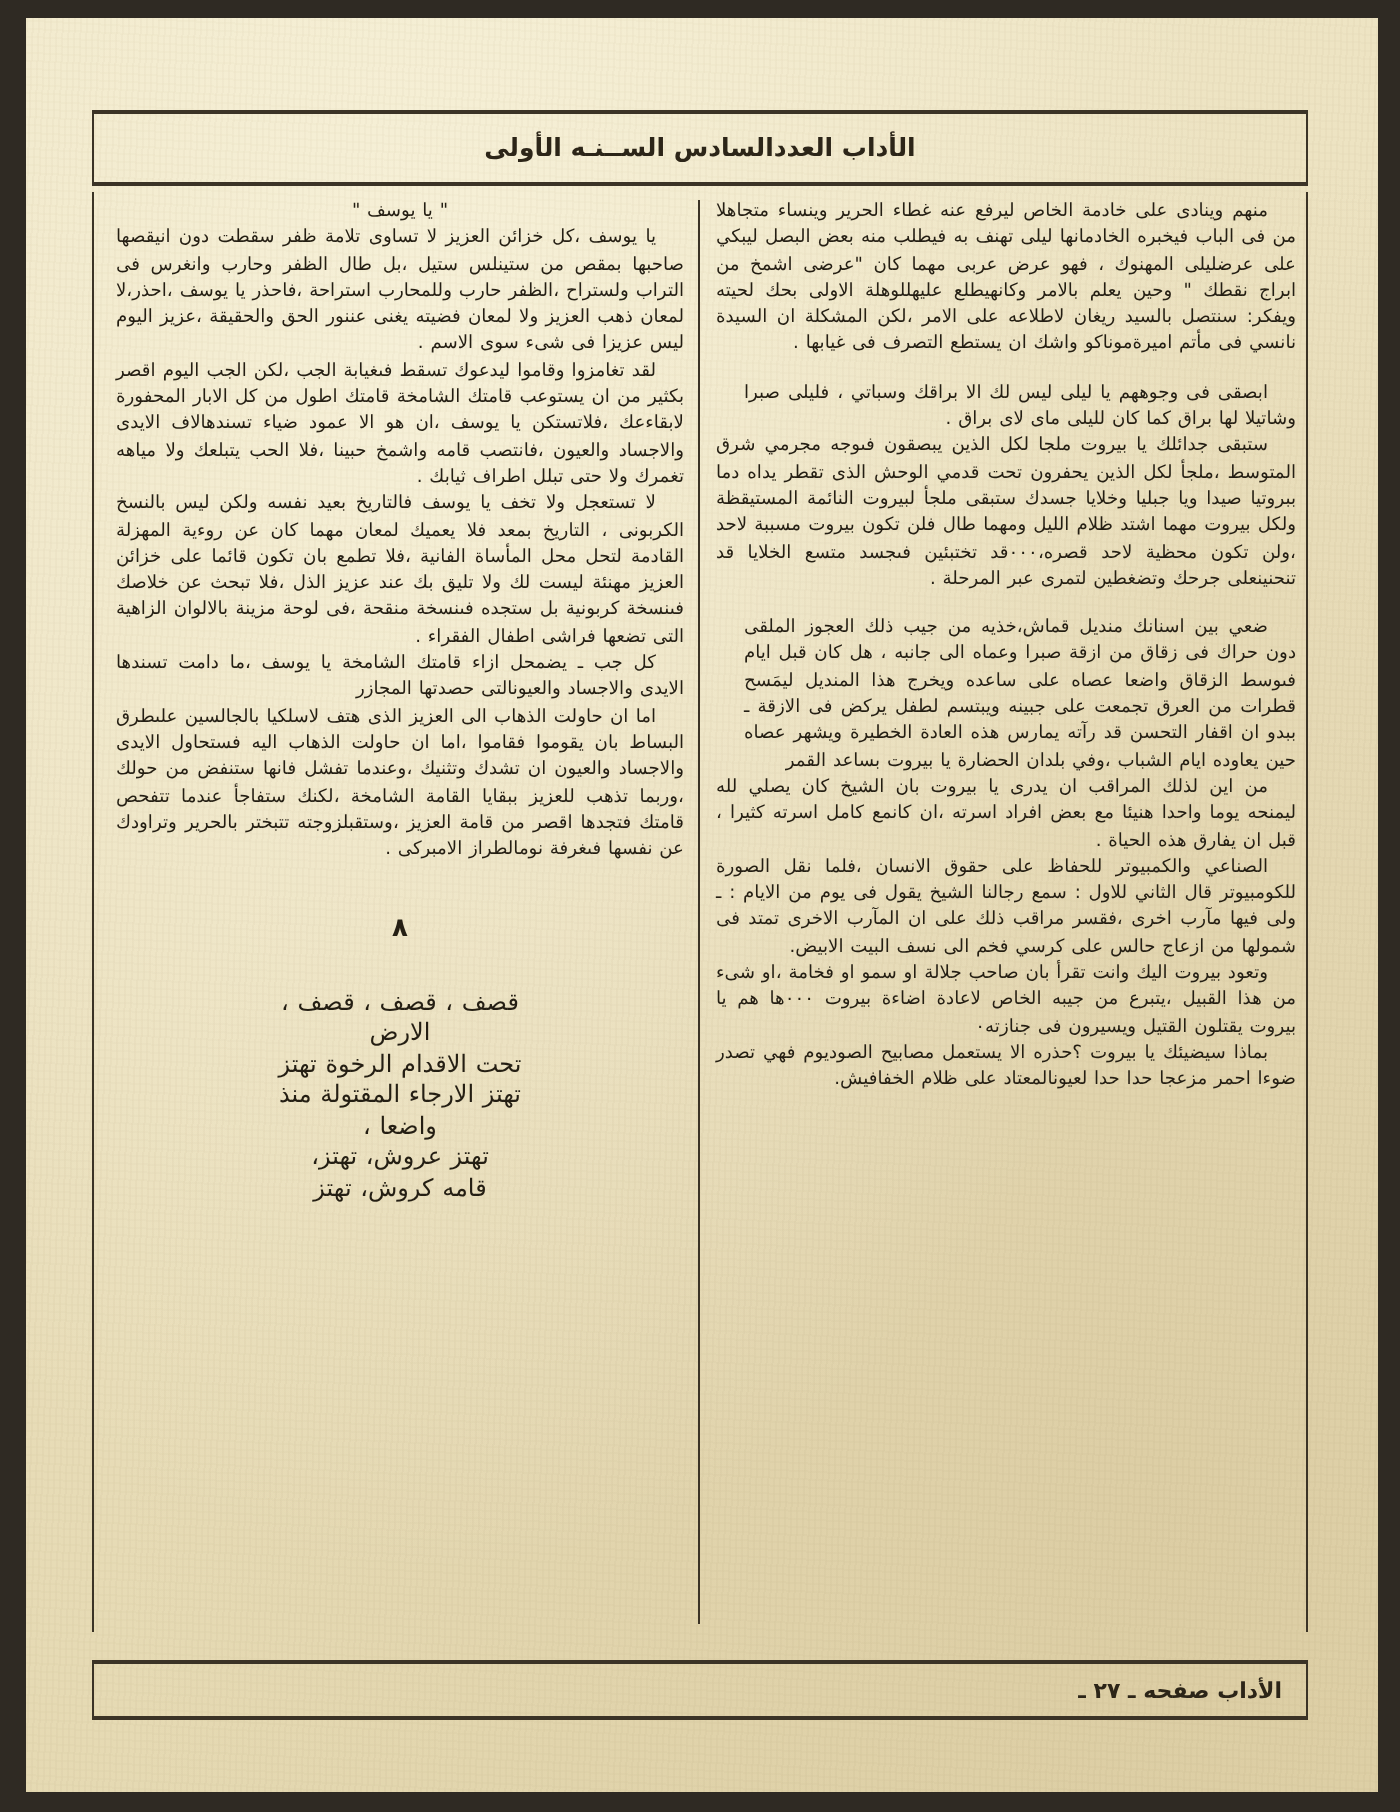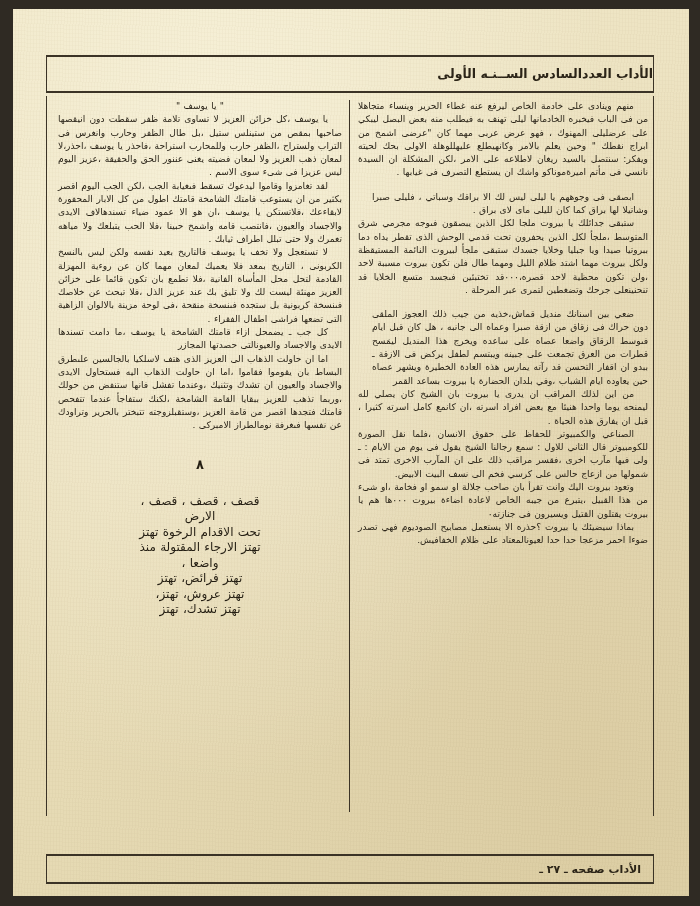--- a/index.html
+++ b/index.html
@@ -36,31 +36,31 @@
   }
 
   
   .hdr-box{
     position:absolute;left:46px;top:55px;width:608px;height:38px;
     border-top:2.2px solid #3b3326;border-bottom:2.2px solid #3b3326;
     border-left:1.2px solid #3b3326;border-right:1.2px solid #3b3326;
     box-sizing:border-box;
   }
   .hdr-title{
-    position:absolute;left:0;right:0;top:9px;text-align:right;
+    position:absolute;left:0;right:0;top:9px;text-align:center;
     direction:rtl;font-size:12.5px;font-weight:bold;color:#2c2518;
     letter-spacing:.4px;
   }
   .body-frame{
     position:absolute;left:46px;top:96px;width:608px;height:720px;
     border-left:1.1px solid #3b3326;border-right:1.1px solid #3b3326;
     box-sizing:border-box;
   }
   .ftr-box{
-    position:absolute;left:46px;top:854px;width:608px;height:30px;
+    position:absolute;left:46px;top:830px;width:608px;height:30px;
     border-top:2.2px solid #3b3326;border-bottom:2.2px solid #3b3326;
     border-left:1.2px solid #3b3326;border-right:1.2px solid #3b3326;
     box-sizing:border-box;
   }
   .ftr-text{
     position:absolute;right:12px;top:7px;direction:rtl;
     font-size:11px;font-weight:bold;color:#2c2518;
   }
   .col-rule{
     position:absolute;left:349px;top:100px;width:0;height:712px;
@@ -132,23 +132,22 @@
     <div class="p">اما ان حاولت الذهاب الى العزيز الذى هتف لاسلكيا بالجالسين علىطرق البساط بان يقوموا فقاموا ،اما ان حاولت الذهاب اليه فستحاول الايدى والاجساد والعيون ان تشدك وتثنيك ،وعندما تفشل فانها ستنفض من حولك ،وربما تذهب للعزيز ببقايا القامة الشامخة ،لكنك ستفاجأ عندما تتفحص قامتك فتجدها اقصر من قامة العزيز ،وستقبلزوجته تتبختر بالحرير وتراودك عن نفسها فىغرفة نومالطراز الامبركى .</div>
 
     <div class="sec-num">٨</div>
 
     <div class="poem">
       <div>قصف ، قصف ، قصف ،</div>
       <div>الارض</div>
       <div>تحت الاقدام الرخوة تهتز</div>
       <div>تهتز الارجاء المقتولة منذ</div>
       <div>واضعا ،</div>
-      <div>تهتز فرائض،  تهتز</div>
       <div>تهتز عروش،  تهتز،</div>
-      <div>تهتز تشدك،  تهتز</div>
+      <div>قامه كروش،  تهتز</div>
     </div>
   </div>
 
   <div class="ftr-box">
     <div class="ftr-text">الأداب صفحه ـ ٢٧ ـ</div>
   </div>
 
 </div>
 
 </body></html>

